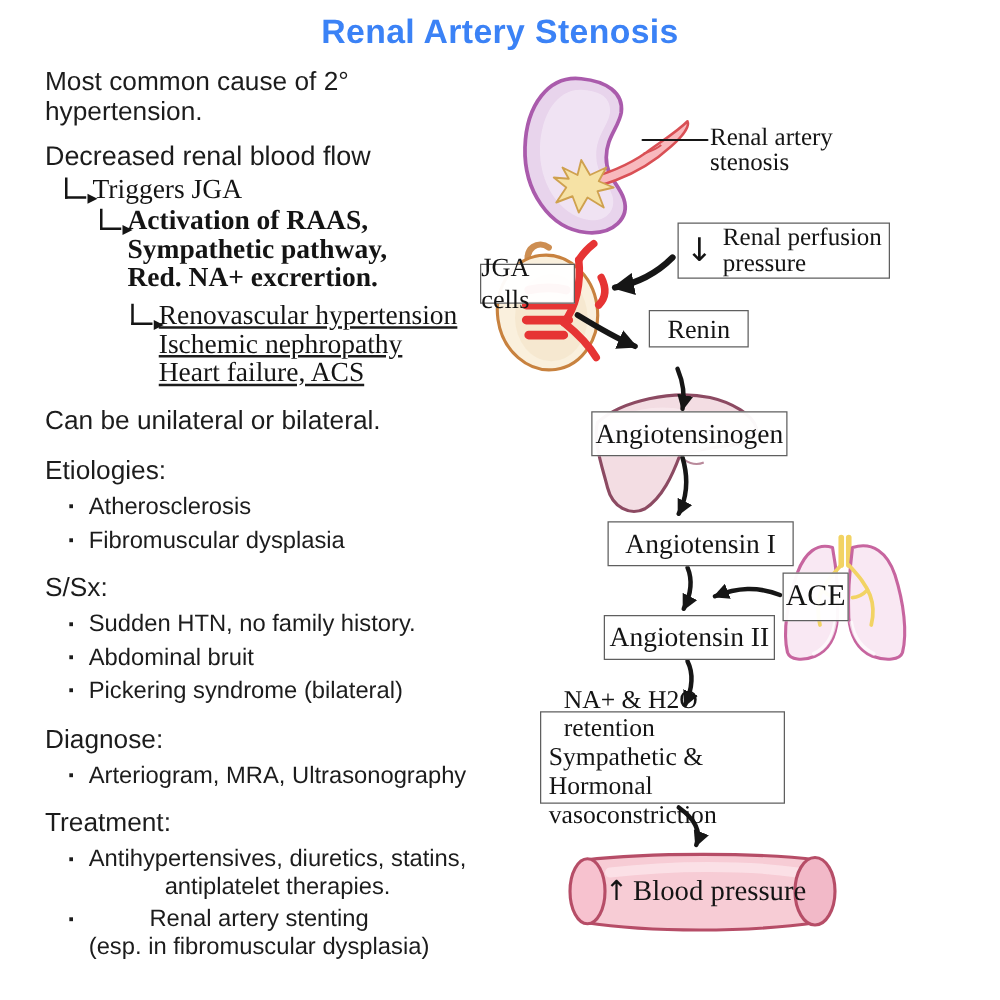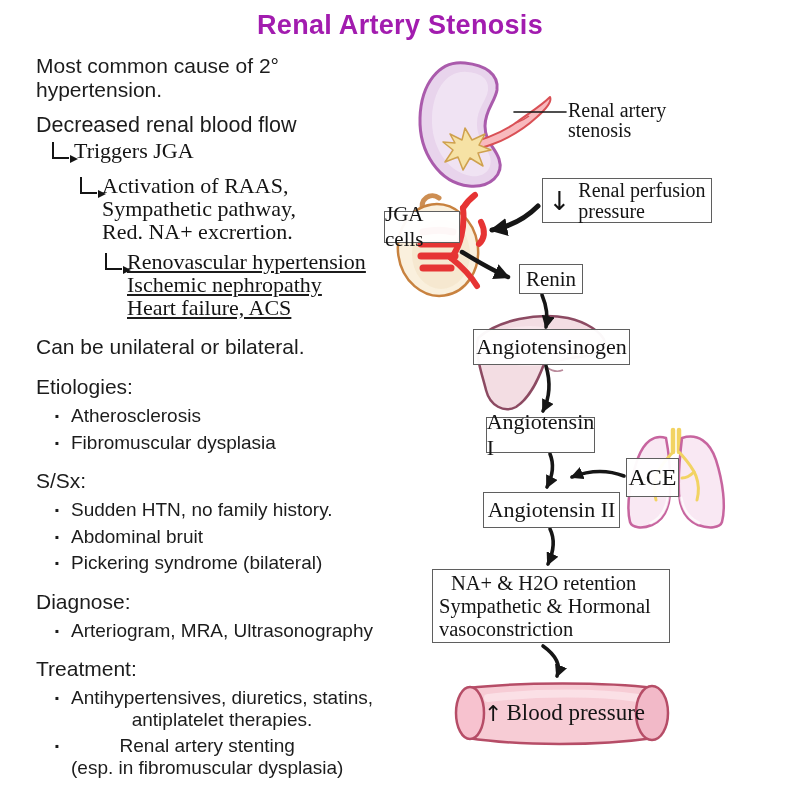--- a/index.html
+++ b/index.html
@@ -1,28 +1,28 @@
 <!DOCTYPE html>
 <html><head>
 <meta charset="utf-8">
 <style>
   html,body{margin:0;padding:0;background:#ffffff;}
   .page{position:relative;width:800px;height:800px;background:#ffffff;overflow:hidden;
         font-family:"Liberation Sans",sans-serif;color:#1c1c1c;}
   .sans{font-family:"Liberation Sans",sans-serif;}
   .serif{font-family:"Liberation Serif",serif;color:#141414;}
   .title{position:absolute;left:0;top:10px;width:800px;text-align:center;
-         font-size:27px;font-weight:bold;letter-spacing:.3px;color:#a21caf;}
+         font-size:27px;font-weight:bold;letter-spacing:.3px;color:#3b82f6;}
   
   .leftcol{position:absolute;left:36px;top:54px;width:375px;}
   .intro{font-size:21px;line-height:23.5px;width:310px;margin-bottom:12px;}
   .c-root{font-size:21.5px;line-height:24px;}
   .c-row{display:flex;align-items:flex-start;}
   .lvl1{margin-left:16px;margin-top:2px;}
-  .lvl2{margin-left:44px;margin-top:12px;}
+  .lvl2{margin-left:44px;margin-top:2px;font-weight:bold;}
   .lvl3{margin-left:69px;margin-top:7px;text-decoration:underline;}
   .serif-block{font-size:22px;line-height:23px;margin-left:5px;}
   .hook{display:inline-block;flex:none;width:15px;height:15px;margin-top:3px;position:relative;
         border-left:2.6px solid #151515;border-bottom:2.6px solid #151515;}
   .hook::after{content:"";position:absolute;right:-9px;bottom:-6px;width:0;height:0;
         border-left:8.5px solid #151515;border-top:4.6px solid transparent;border-bottom:4.6px solid transparent;}
   .note{font-size:21px;margin-top:16px;}
   .heading{font-size:21px;margin-top:16px;margin-bottom:6px;}
   .bullet{display:flex;align-items:flex-start;margin:0 0 5px 18px;font-size:19px;line-height:21.5px;text-align:center;}
   .bullet::before{content:"·";flex:none;font-size:21px;font-weight:bold;margin-right:10px;line-height:21.5px;}
@@ -211,41 +211,41 @@
     <div class="perf-lines">
       <div>Renal perfusion</div>
       <div>pressure</div>
     </div>
   </div>
 
   <div class="fbox" style="left:384px;top:211px;width:76px;height:32px;">
     <span>JGA cells</span>
   </div>
 
-  <div class="fbox" style="left:519px;top:264px;width:64px;height:30px;text-align:center;">
+  <div class="fbox" style="left:519px;top:248px;width:80px;height:30px;text-align:center;">
     <span>Renin</span>
   </div>
 
   <div class="fbox" style="left:473px;top:329px;width:157px;height:36px;font-size:22px;">
     <span>Angiotensinogen</span>
   </div>
 
-  <div class="fbox" style="left:486px;top:417px;width:109px;height:36px;font-size:22px;">
+  <div class="fbox" style="left:486px;top:417px;width:149px;height:36px;font-size:22px;">
     <span>Angiotensin I</span>
   </div>
 
   <div class="fbox" style="left:626px;top:458px;width:53px;height:39px;font-size:24px;">
     <span>ACE</span>
   </div>
 
   <div class="fbox" style="left:483px;top:492px;width:137px;height:36px;font-size:22px;">
     <span>Angiotensin II</span>
   </div>
 
-  <div class="fbox" style="left:432px;top:569px;width:238px;height:74px;">
+  <div class="fbox" style="left:432px;top:569px;width:196px;height:74px;">
     <div class="na-lines">
       <div class="na-l1">NA+ &amp; H2O retention</div>
       <div>Sympathetic &amp; Hormonal</div>
       <div>vasoconstriction</div>
     </div>
   </div>
 
   <div class="lbl vessel-label" style="left:484px;top:700px;">
     <span class="glyph-arrow">↑</span>
     <span>Blood pressure</span>

